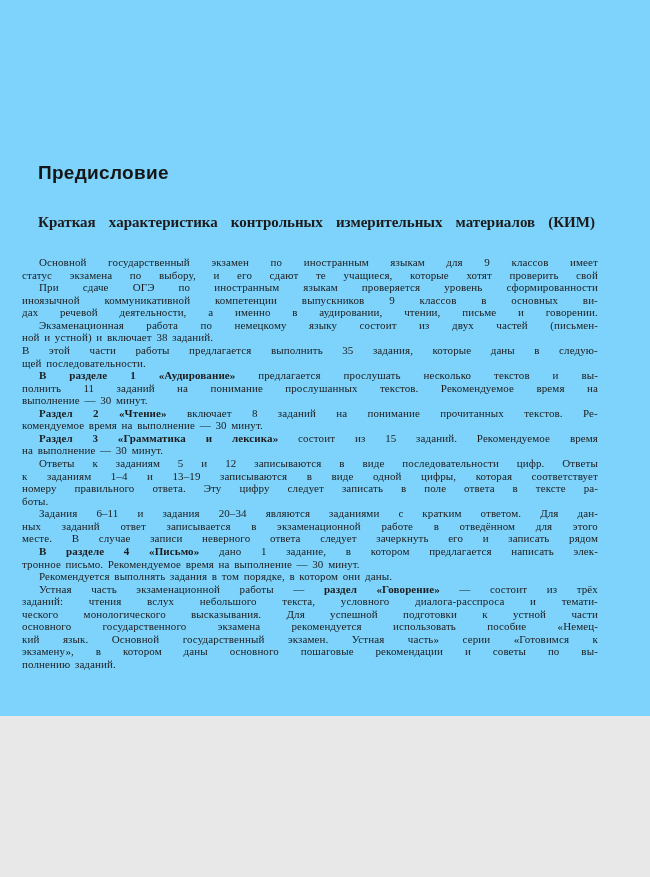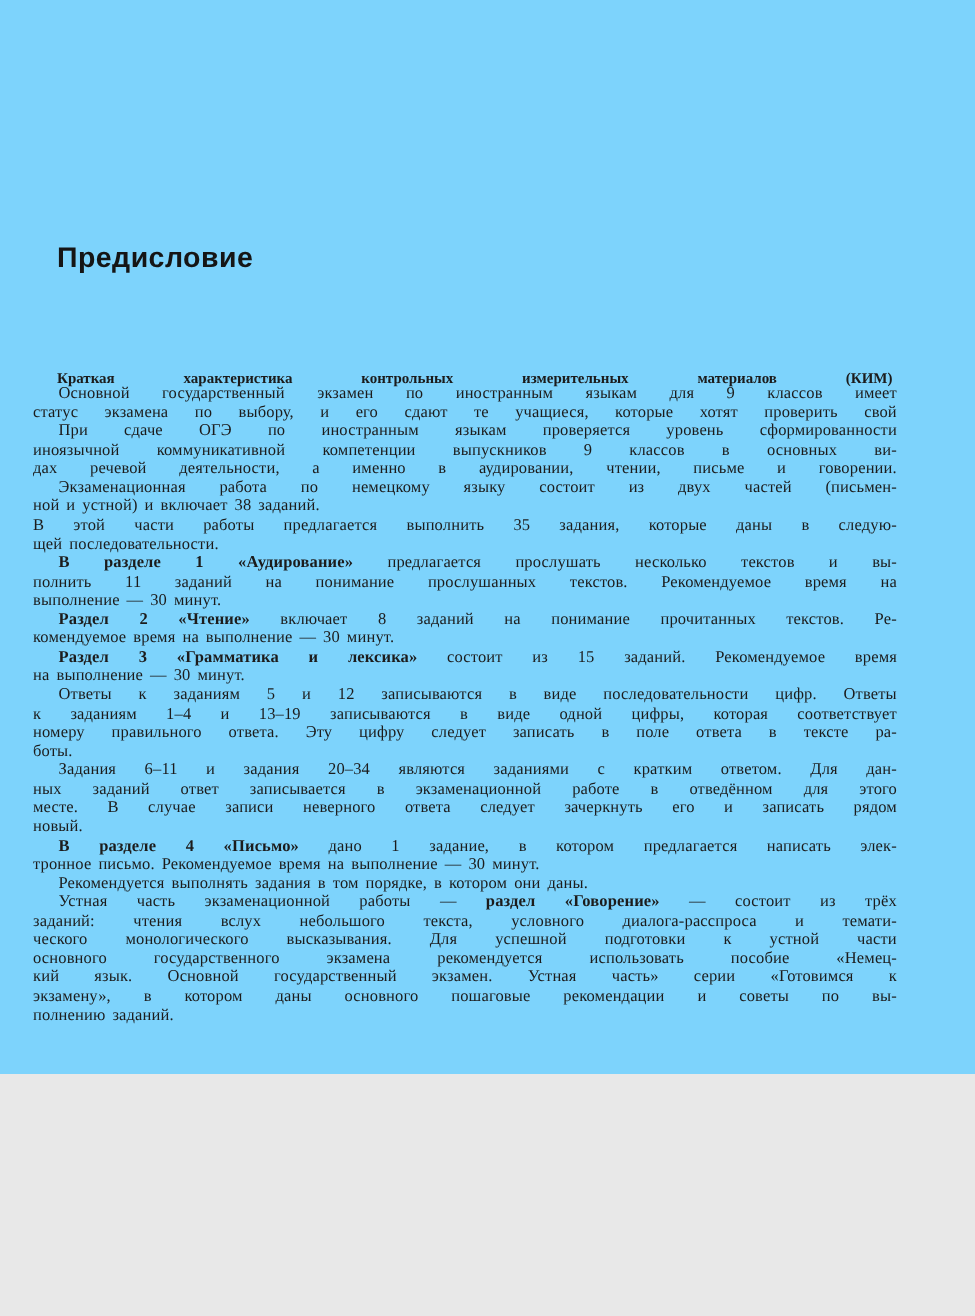--- a/index.html
+++ b/index.html
@@ -13,21 +13,21 @@
     color:#1c1c1c;
   }
   .title{
     position:absolute;left:38px;top:163px;
     font-family:"Liberation Sans","DejaVu Sans",sans-serif;
     font-weight:700;font-size:19px;line-height:1.1;
     letter-spacing:.3px;color:#151515;
   }
   .heading{
     position:absolute;left:38px;top:213px;width:557px;
-    font-weight:700;font-size:10px;color:#1b1b1b;margin-top:31px;
+    font-weight:700;font-size:15px;color:#1b1b1b;
   }
   .heading .tline{line-height:18.8px;}
   .heading .tline:not(.just){word-spacing:3px;}
   .bodytext{
     position:absolute;left:22px;top:256px;width:576px;
     font-size:11px;color:#1c1c1c;letter-spacing:.1px;
   }
   .tline{line-height:12.56px;}
   .tline.just{display:flex;justify-content:space-between;}
   .tline:not(.just){word-spacing:1.8px;white-space:pre-wrap;}
@@ -292,21 +292,20 @@
           <span>записи</span>
           <span>неверного</span>
           <span>ответа</span>
           <span>следует</span>
           <span>зачеркнуть</span>
           <span>его</span>
           <span>и</span>
           <span>записать</span>
           <span>рядом</span>
         </div>
-        <div class="tline"><span>новый.</span></div>
       </div>
       <div class="para">
         <div class="tline just ind">
           <span class="b">В</span>
           <span class="b">разделе</span>
           <span class="b">4</span>
           <span class="b">«Письмо»</span>
           <span>дано</span>
           <span>1</span>
           <span>задание,</span>

